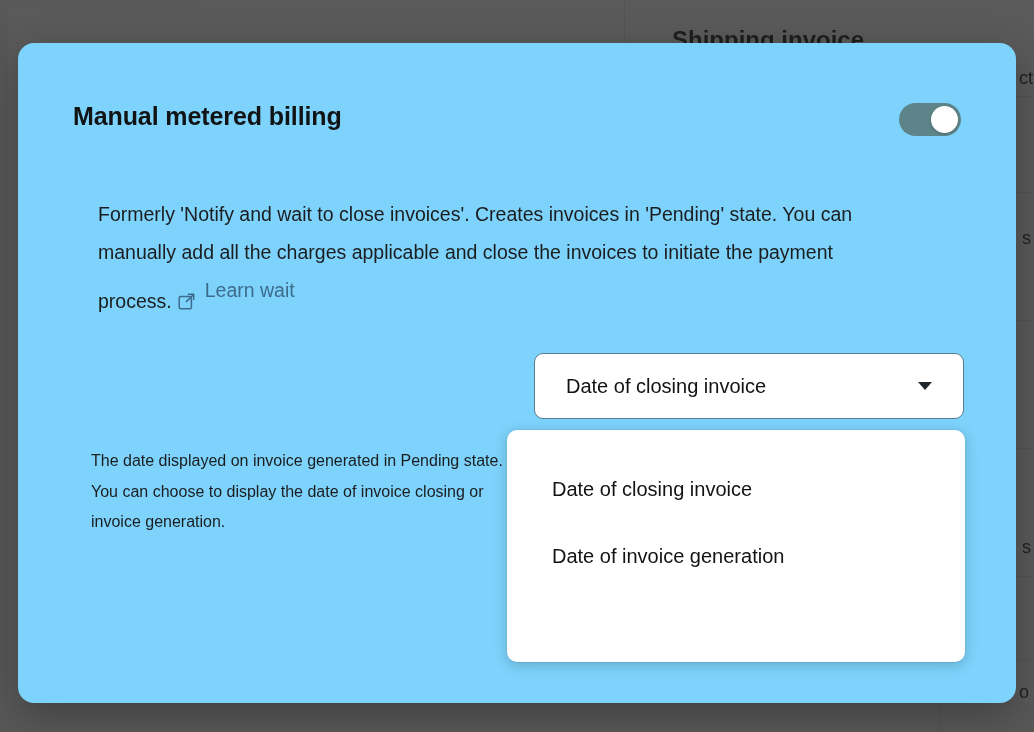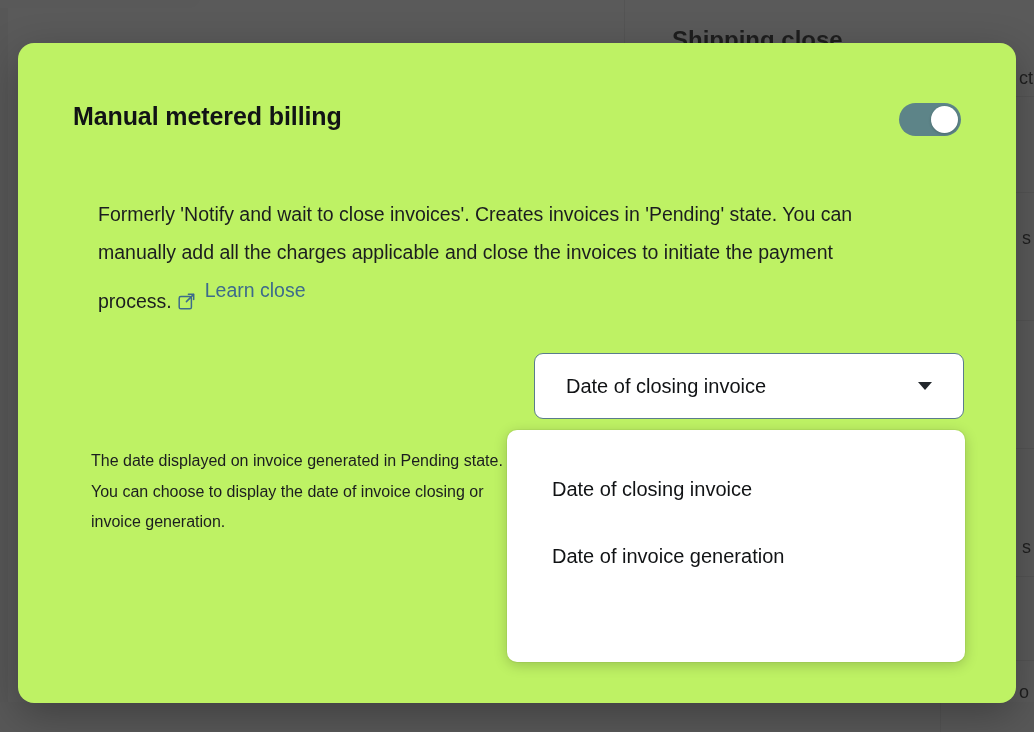--- a/index.html
+++ b/index.html
@@ -102,21 +102,21 @@
     background: rgba(33, 33, 33, 0.74);
   }
 
   
   #modal {
     position: absolute;
     left: 18px;
     top: 43px;
     width: 998px;
     height: 660px;
-    background: #bef264;
+    background: #7dd3fc;
     border-radius: 16px;
     box-shadow: 0 12px 40px rgba(0, 0, 0, 0.28);
     overflow: visible;
   }
 
   .modal-inner {
     position: relative;
     width: 100%;
     height: 100%;
   }
@@ -268,21 +268,21 @@
   }
 </style>
 </head>
 <body>
 
 <div id="page">
   <div class="bg-sidebar-edge"></div>
   <div class="bg-panel bg-card-left"></div>
   <div class="bg-col-divider"></div>
   <div class="bg-panel bg-card-top"></div>
-  <div class="bg-title">Shipping close</div>
+  <div class="bg-title">Shipping invoice</div>
 
   <div class="bg-rowline" style="top:96px"></div>
   <div class="bg-rowline" style="top:192px"></div>
   <div class="bg-rowline" style="top:320px"></div>
   <div class="bg-rowline" style="top:448px"></div>
   <div class="bg-rowline" style="top:576px"></div>
   <div class="bg-rowline" style="top:660px"></div>
 
   <div class="bg-frag" style="top:68px;left:1019px">ct</div>
   <div class="bg-frag" style="top:228px;left:1022px">s</div>
@@ -307,21 +307,21 @@
       </div>
     </div>
 
     <div class="desc">
       <span>Formerly 'Notify and wait to close invoices'. Creates invoices in 'Pending' state. You can manually add all the charges applicable and close the invoices to initiate the payment process.</span><span class="learn-wrap">
           <span class="ext-icon"><svg width="17" height="17" viewBox="0 0 17 17" aria-hidden="true">
               <rect x="1.2" y="3.6" width="12.2" height="12.2" rx="1.6" fill="none" stroke="#3d6b8c" stroke-width="1.5"></rect>
               <path d="M8.4 8.6 L15.4 1.6" stroke="#3d6b8c" stroke-width="1.5" fill="none" stroke-linecap="round"></path>
               <path d="M10.4 1.3 L15.7 1.3 L15.7 6.6" stroke="#3d6b8c" stroke-width="1.5" fill="none" stroke-linecap="round" stroke-linejoin="round"></path>
             </svg></span>
-          <a class="learn-link" href="#">Learn close</a>
+          <a class="learn-link" href="#">Learn wait</a>
         </span>
     </div>
 
     <div class="section-desc">The date displayed on invoice generated in Pending state. You can choose to display the date of invoice closing or invoice generation.</div>
 
     <div class="select-box">
       <span class="select-value">Date of closing invoice</span>
       <span class="caret"></span>
     </div>
 

